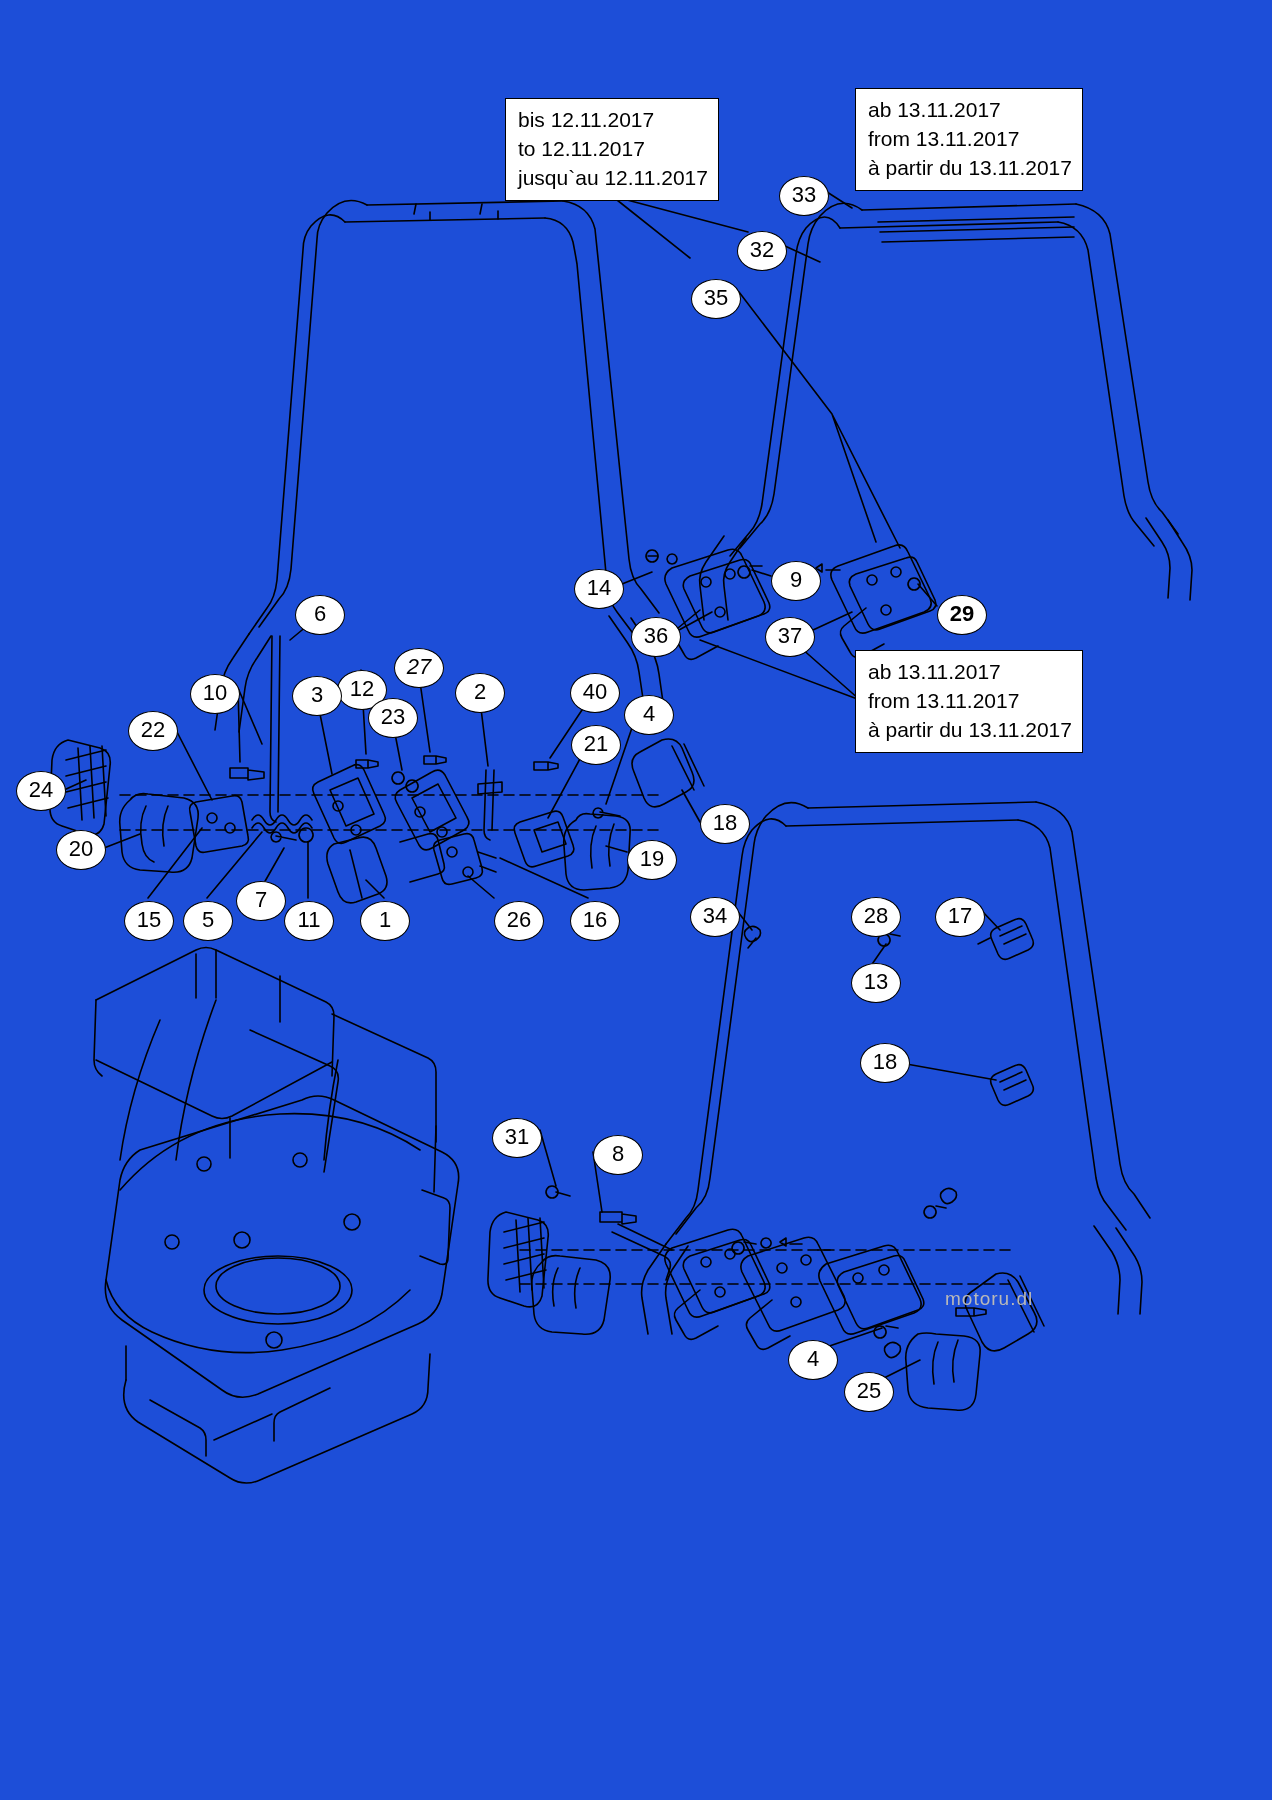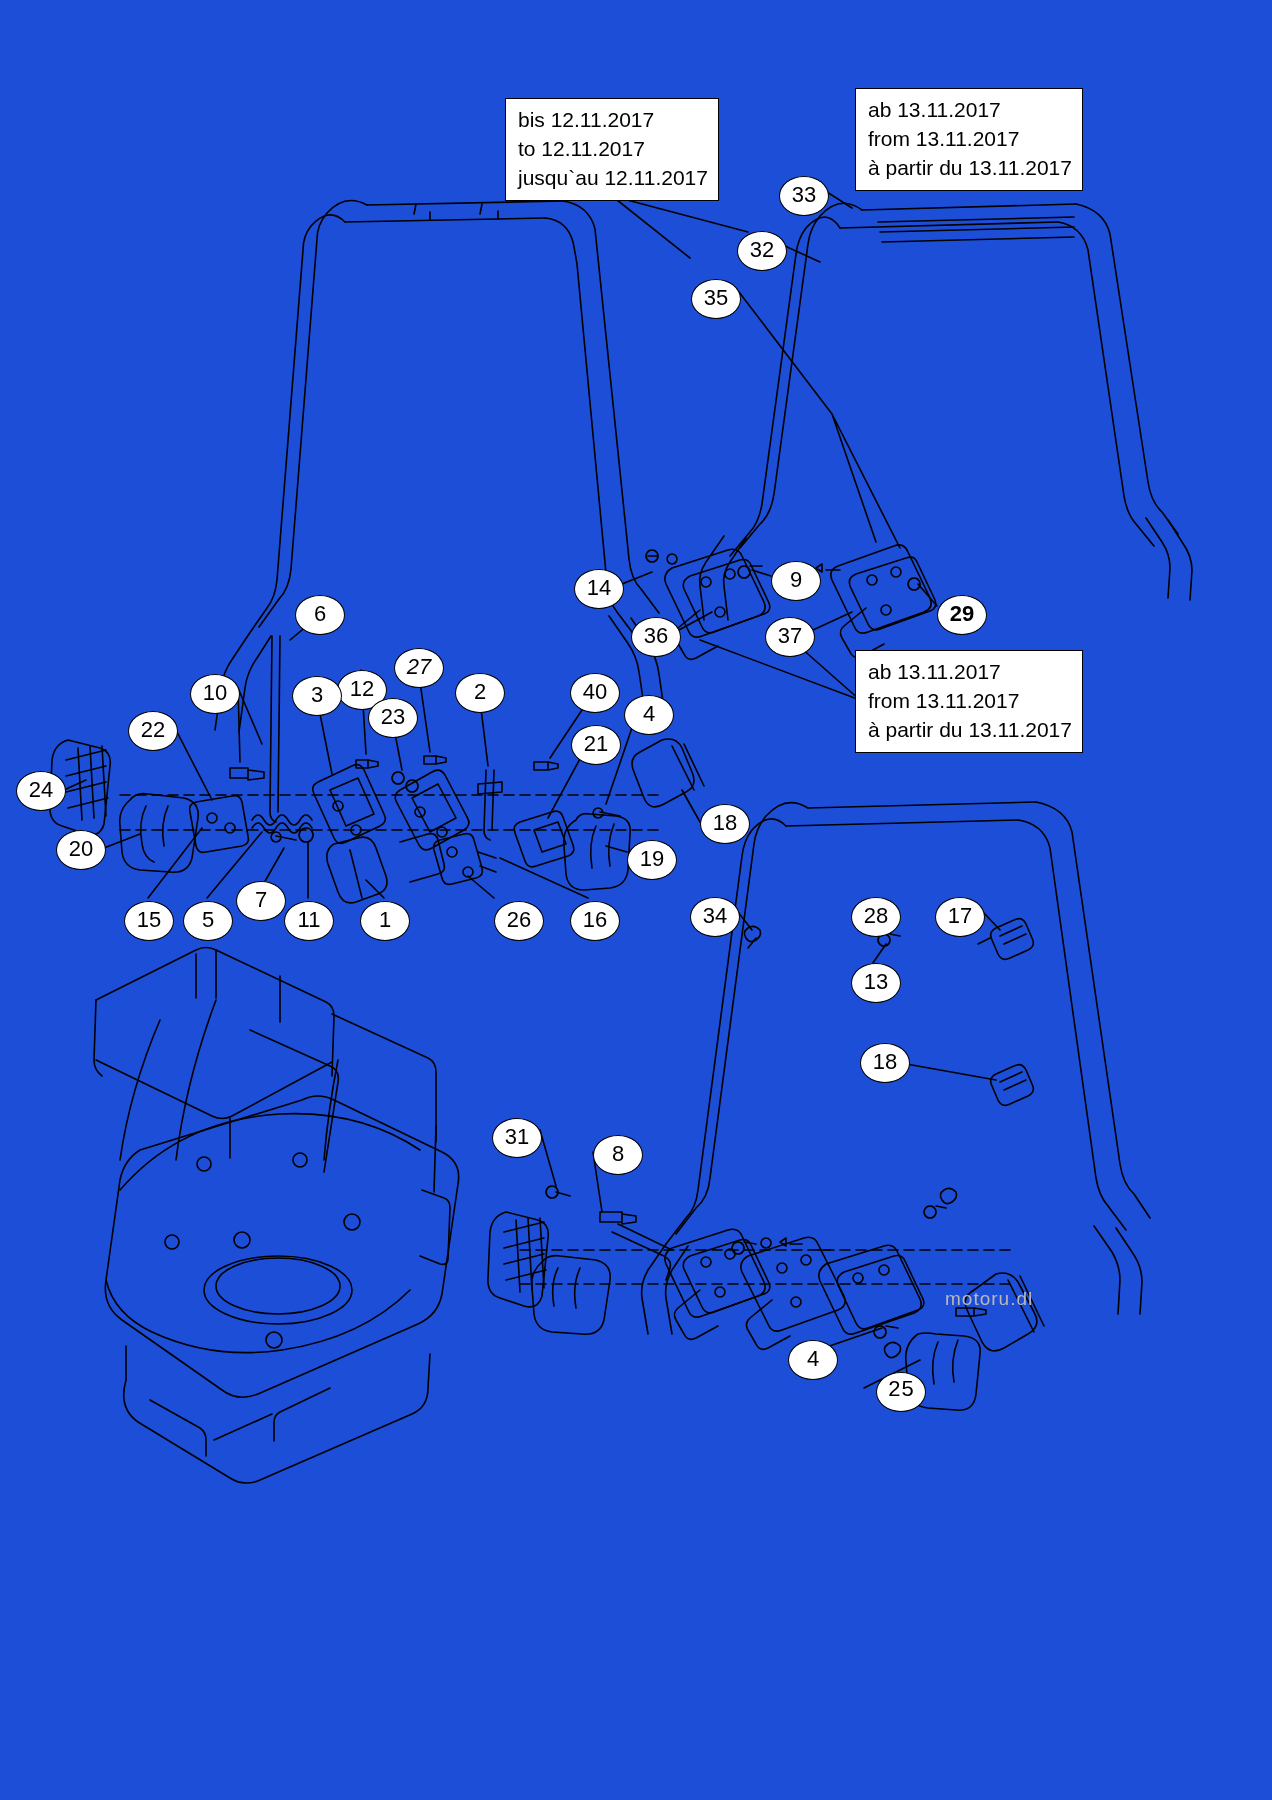--- a/index.html
+++ b/index.html
@@ -429,18 +429,18 @@
       <div class="callout" style="left: 494px; top: 901px;">26</div>
       <div class="callout" style="left: 570px; top: 901px;">16</div>
       <div class="callout" style="left: 690px; top: 897px;">34</div>
       <div class="callout" style="left: 851px; top: 897px;">28</div>
       <div class="callout" style="left: 935px; top: 897px;">17</div>
       <div class="callout" style="left: 851px; top: 963px;">13</div>
       <div class="callout" style="left: 860px; top: 1043px;">18</div>
       <div class="callout" style="left: 492px; top: 1118px;">31</div>
       <div class="callout" style="left: 593px; top: 1135px;">8</div>
       <div class="callout" style="left: 788px; top: 1340px;">4</div>
-      <div class="callout" style="left: 876px; top: 1372px; font-family: Liberation Mono, monospace;">25</div>
+      <div class="callout" style="left: 844px; top: 1372px;">25</div>
     </div>
 
   <div class="watermark">motoru.dl</div>
 
 </div>
 
 </body></html>

